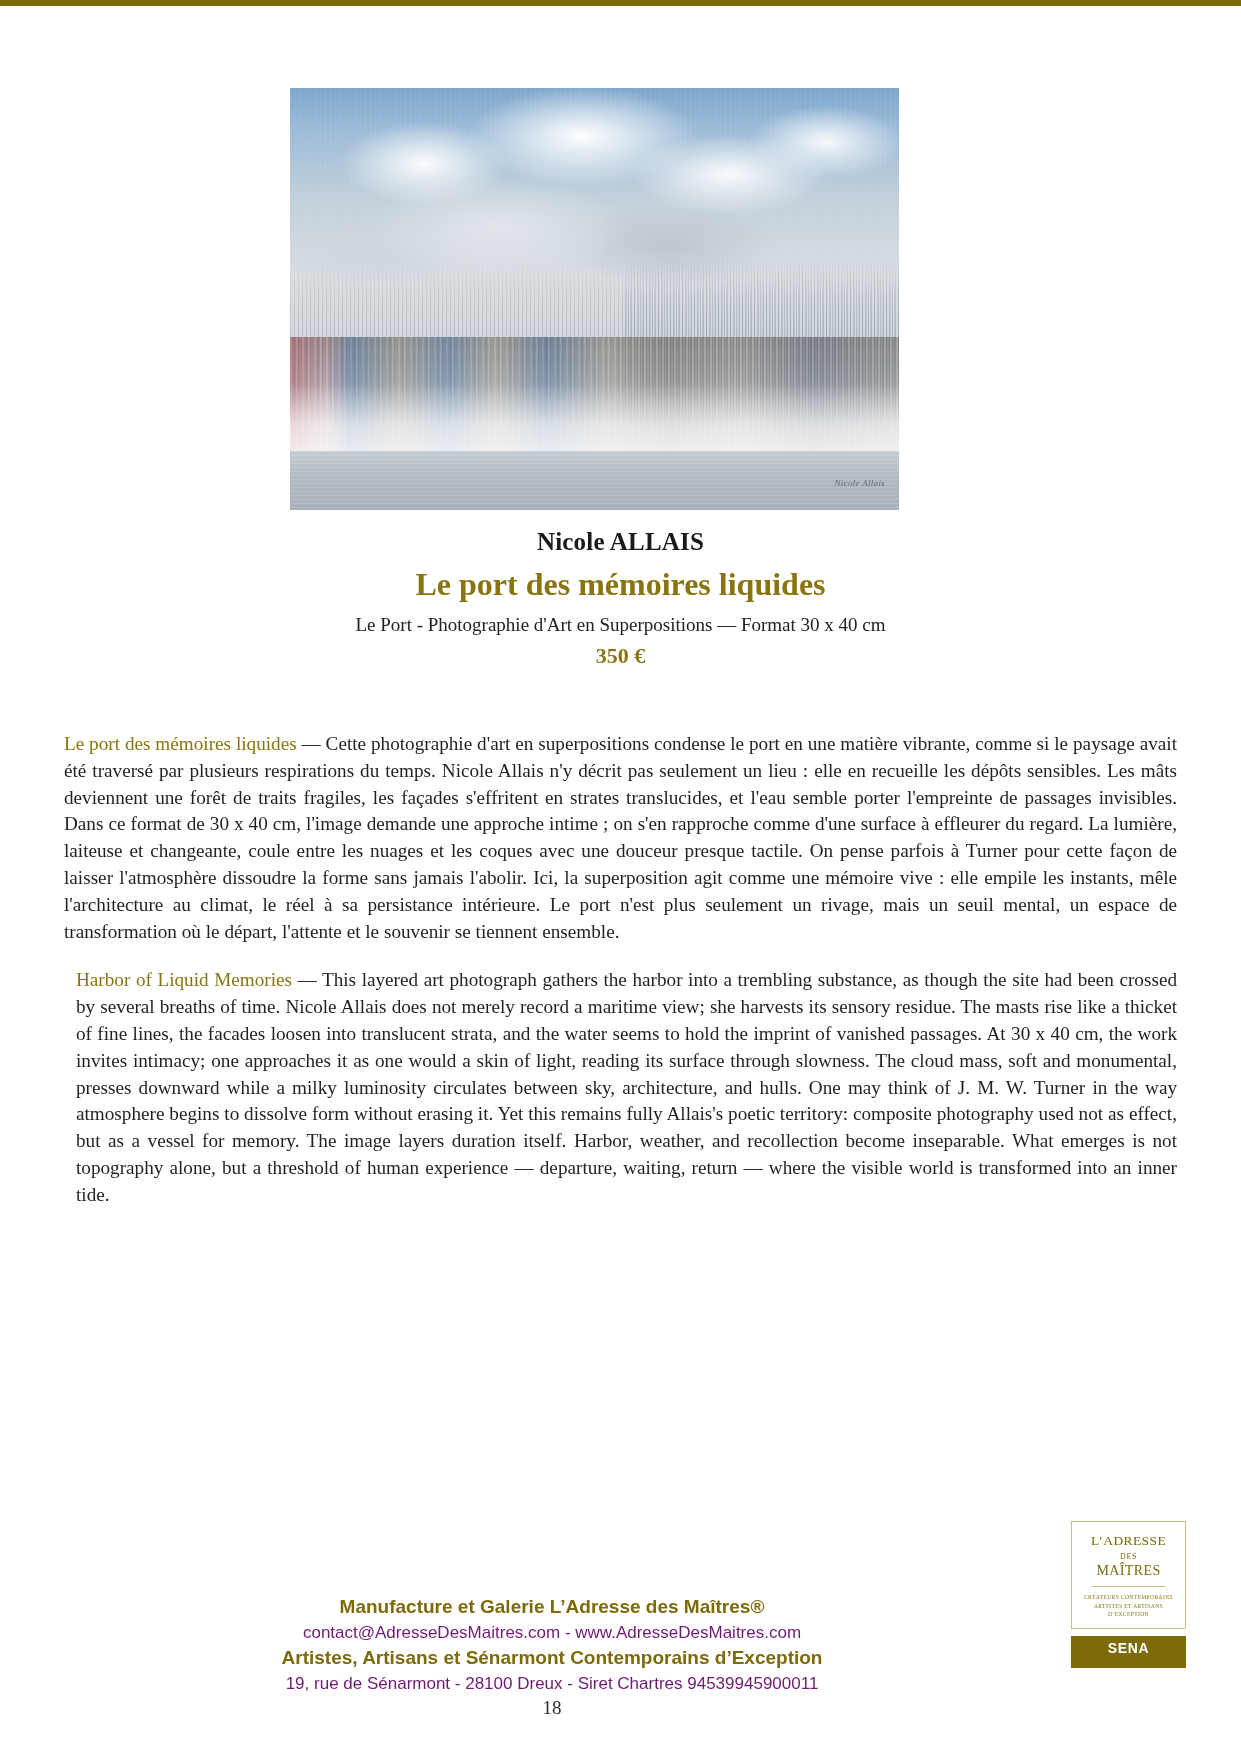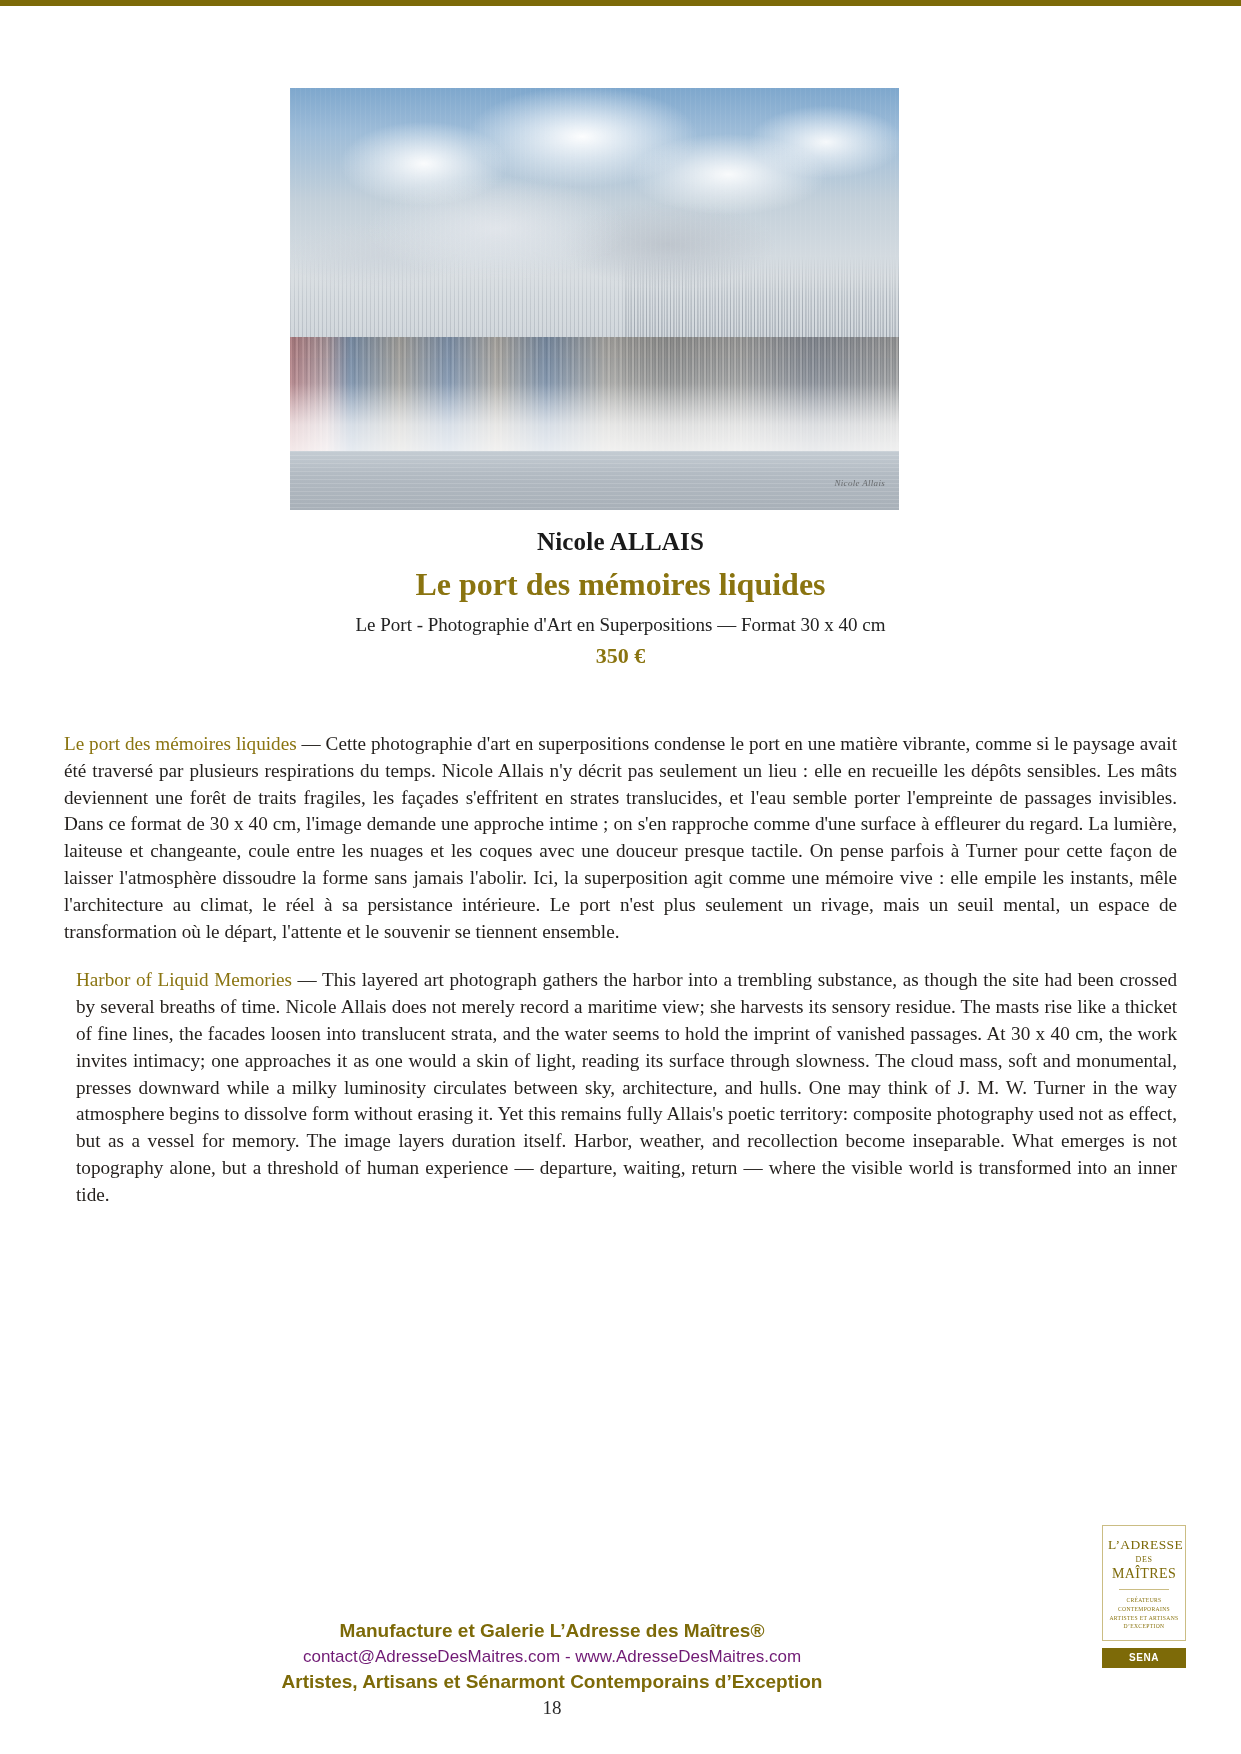--- a/index.html
+++ b/index.html
@@ -234,21 +234,21 @@
     color: #2b2b2b;
     margin: 1px 0 0 0;
     line-height: 1.2;
   }
 
   
   .logo-badge {
     position: absolute;
     right: 55px;
     bottom: 52px;
-    width: 84px;
+    width: 115px;
     text-align: center;
   }
   .logo-box {
     border: 1px solid #cbbd84;
     padding: 11px 5px 9px 5px;
     background: #ffffff;
   }
   .logo-l1 {
     font-family: "Liberation Serif", serif;
     font-size: 13.5px;
@@ -284,23 +284,23 @@
     color: #8a7410;
     letter-spacing: .35px;
     line-height: 1.55;
   }
   .sena-bar {
     margin-top: 7px;
     background: #7d6a08;
     color: #ffffff;
     font-family: "Liberation Sans", sans-serif;
     font-weight: bold;
-    font-size: 10px;
+    font-size: 14px;
     letter-spacing: .6px;
-    padding: 4px 0 5px 0;
+    padding: 4px 0 12px 0;
   }
 </style>
 </head>
 <body>
 
 <div class="top-rule"></div>
 
 <div class="page">
 
   <figure class="art-wrap">
@@ -327,20 +327,21 @@
   <div class="body-text">
     <p class="para"><span class="lead-in">Le port des mémoires liquides</span><span> — Cette photographie d'art en superpositions condense le port en une matière vibrante, comme si le paysage avait été traversé par plusieurs respirations du temps. Nicole Allais n'y décrit pas seulement un lieu : elle en recueille les dépôts sensibles. Les mâts deviennent une forêt de traits fragiles, les façades s'effritent en strates translucides, et l'eau semble porter l'empreinte de passages invisibles. Dans ce format de 30 x 40 cm, l'image demande une approche intime ; on s'en rapproche comme d'une surface à effleurer du regard. La lumière, laiteuse et changeante, coule entre les nuages et les coques avec une douceur presque tactile. On pense parfois à Turner pour cette façon de laisser l'atmosphère dissoudre la forme sans jamais l'abolir. Ici, la superposition agit comme une mémoire vive : elle empile les instants, mêle l'architecture au climat, le réel à sa persistance intérieure. Le port n'est plus seulement un rivage, mais un seuil mental, un espace de transformation où le départ, l'attente et le souvenir se tiennent ensemble.</span></p>
     <p class="para"><span class="lead-in">Harbor of Liquid Memories</span><span> — This layered art photograph gathers the harbor into a trembling substance, as though the site had been crossed by several breaths of time. Nicole Allais does not merely record a maritime view; she harvests its sensory residue. The masts rise like a thicket of fine lines, the facades loosen into translucent strata, and the water seems to hold the imprint of vanished passages. At 30 x 40 cm, the work invites intimacy; one approaches it as one would a skin of light, reading its surface through slowness. The cloud mass, soft and monumental, presses downward while a milky luminosity circulates between sky, architecture, and hulls. One may think of J. M. W. Turner in the way atmosphere begins to dissolve form without erasing it. Yet this remains fully Allais's poetic territory: composite photography used not as effect, but as a vessel for memory. The image layers duration itself. Harbor, weather, and recollection become inseparable. What emerges is not topography alone, but a threshold of human experience — departure, waiting, return — where the visible world is transformed into an inner tide.</span></p>
   </div>
 
   <div class="footer">
     <div class="footer-text">
       <p class="f-line f-bold-gold">Manufacture et Galerie L’Adresse des Maîtres®</p>
       <p class="f-line f-plain">contact@AdresseDesMaitres.com - www.AdresseDesMaitres.com</p>
       <p class="f-line f-bold-gold">Artistes, Artisans et Sénarmont Contemporains d’Exception</p>
+      <p class="f-line f-plain">19, rue de Sénarmont - 28100 Dreux - Siret Chartres 94539945900011</p>
       <p class="page-number">18</p>
     </div>
 
     <div class="logo-badge">
       <div class="logo-box">
         <div class="logo-l1">L’ADRESSE</div>
         <div class="logo-l2">DES</div>
         <div class="logo-l3">MAÎTRES</div>
         <div class="logo-rule"></div>
         <div class="logo-sub">CRÉATEURS CONTEMPORAINS</div>

